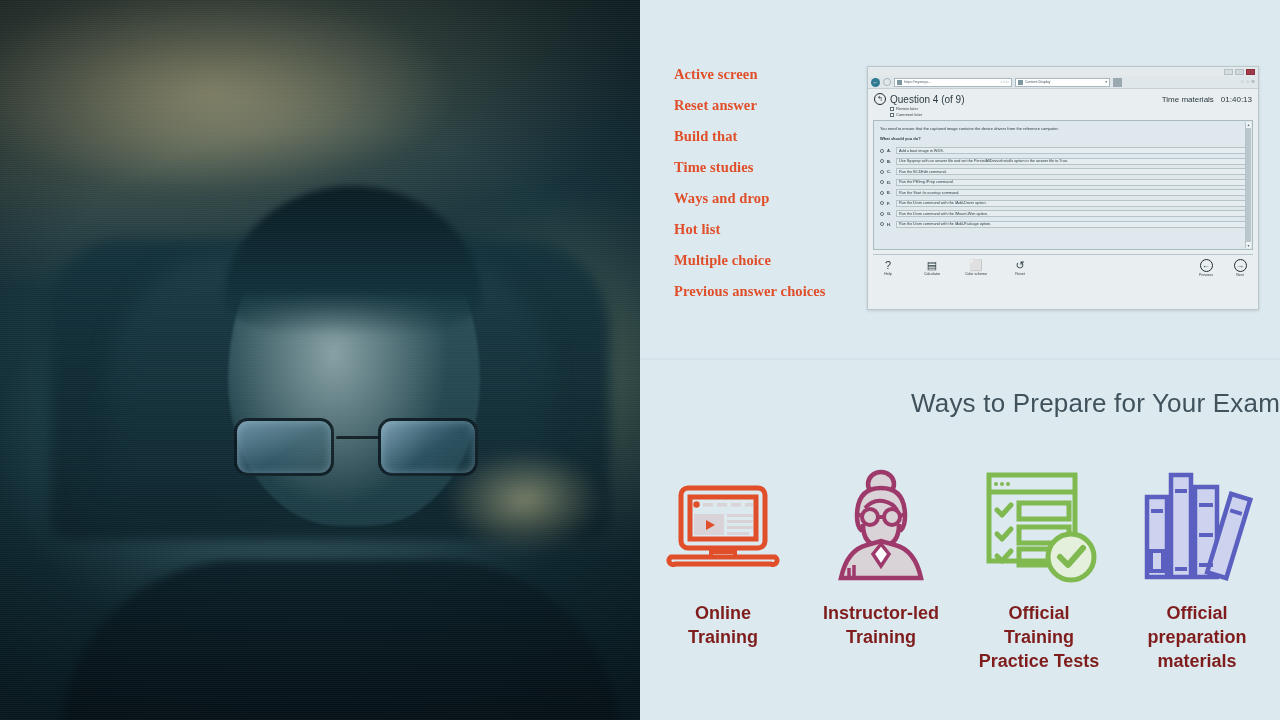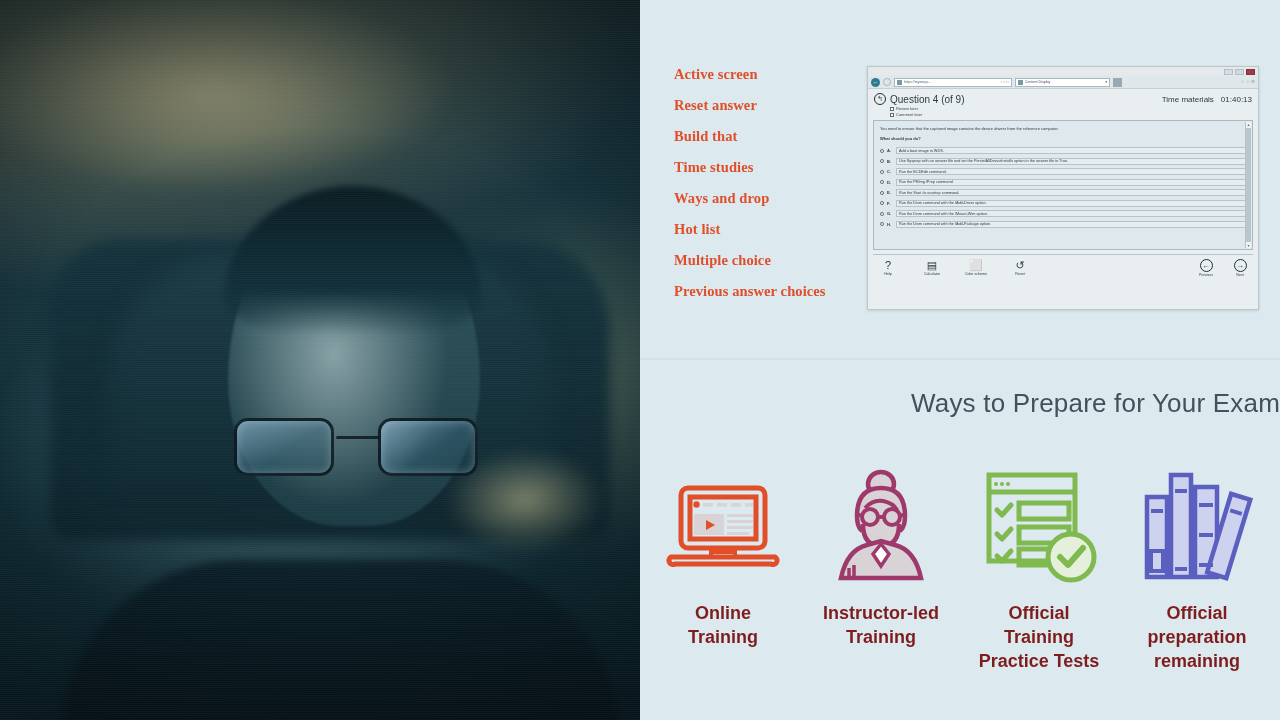--- a/index.html
+++ b/index.html
@@ -490,20 +490,20 @@
                 <line x1="62" y1="100" x2="76" y2="100"></line>
                 <g transform="rotate(17 92 70)">
                   <line x1="86" y1="46" x2="98" y2="46"></line>
                 </g>
               </g>
             </svg>
           </div>
           <div class="prep-lb">
             <div>Official</div>
             <div>preparation</div>
-            <div>remaining</div>
+            <div>materials</div>
           </div>
         </div>
 
       </div>
     </div>
   </div>
 </div>
 
 </body></html>

